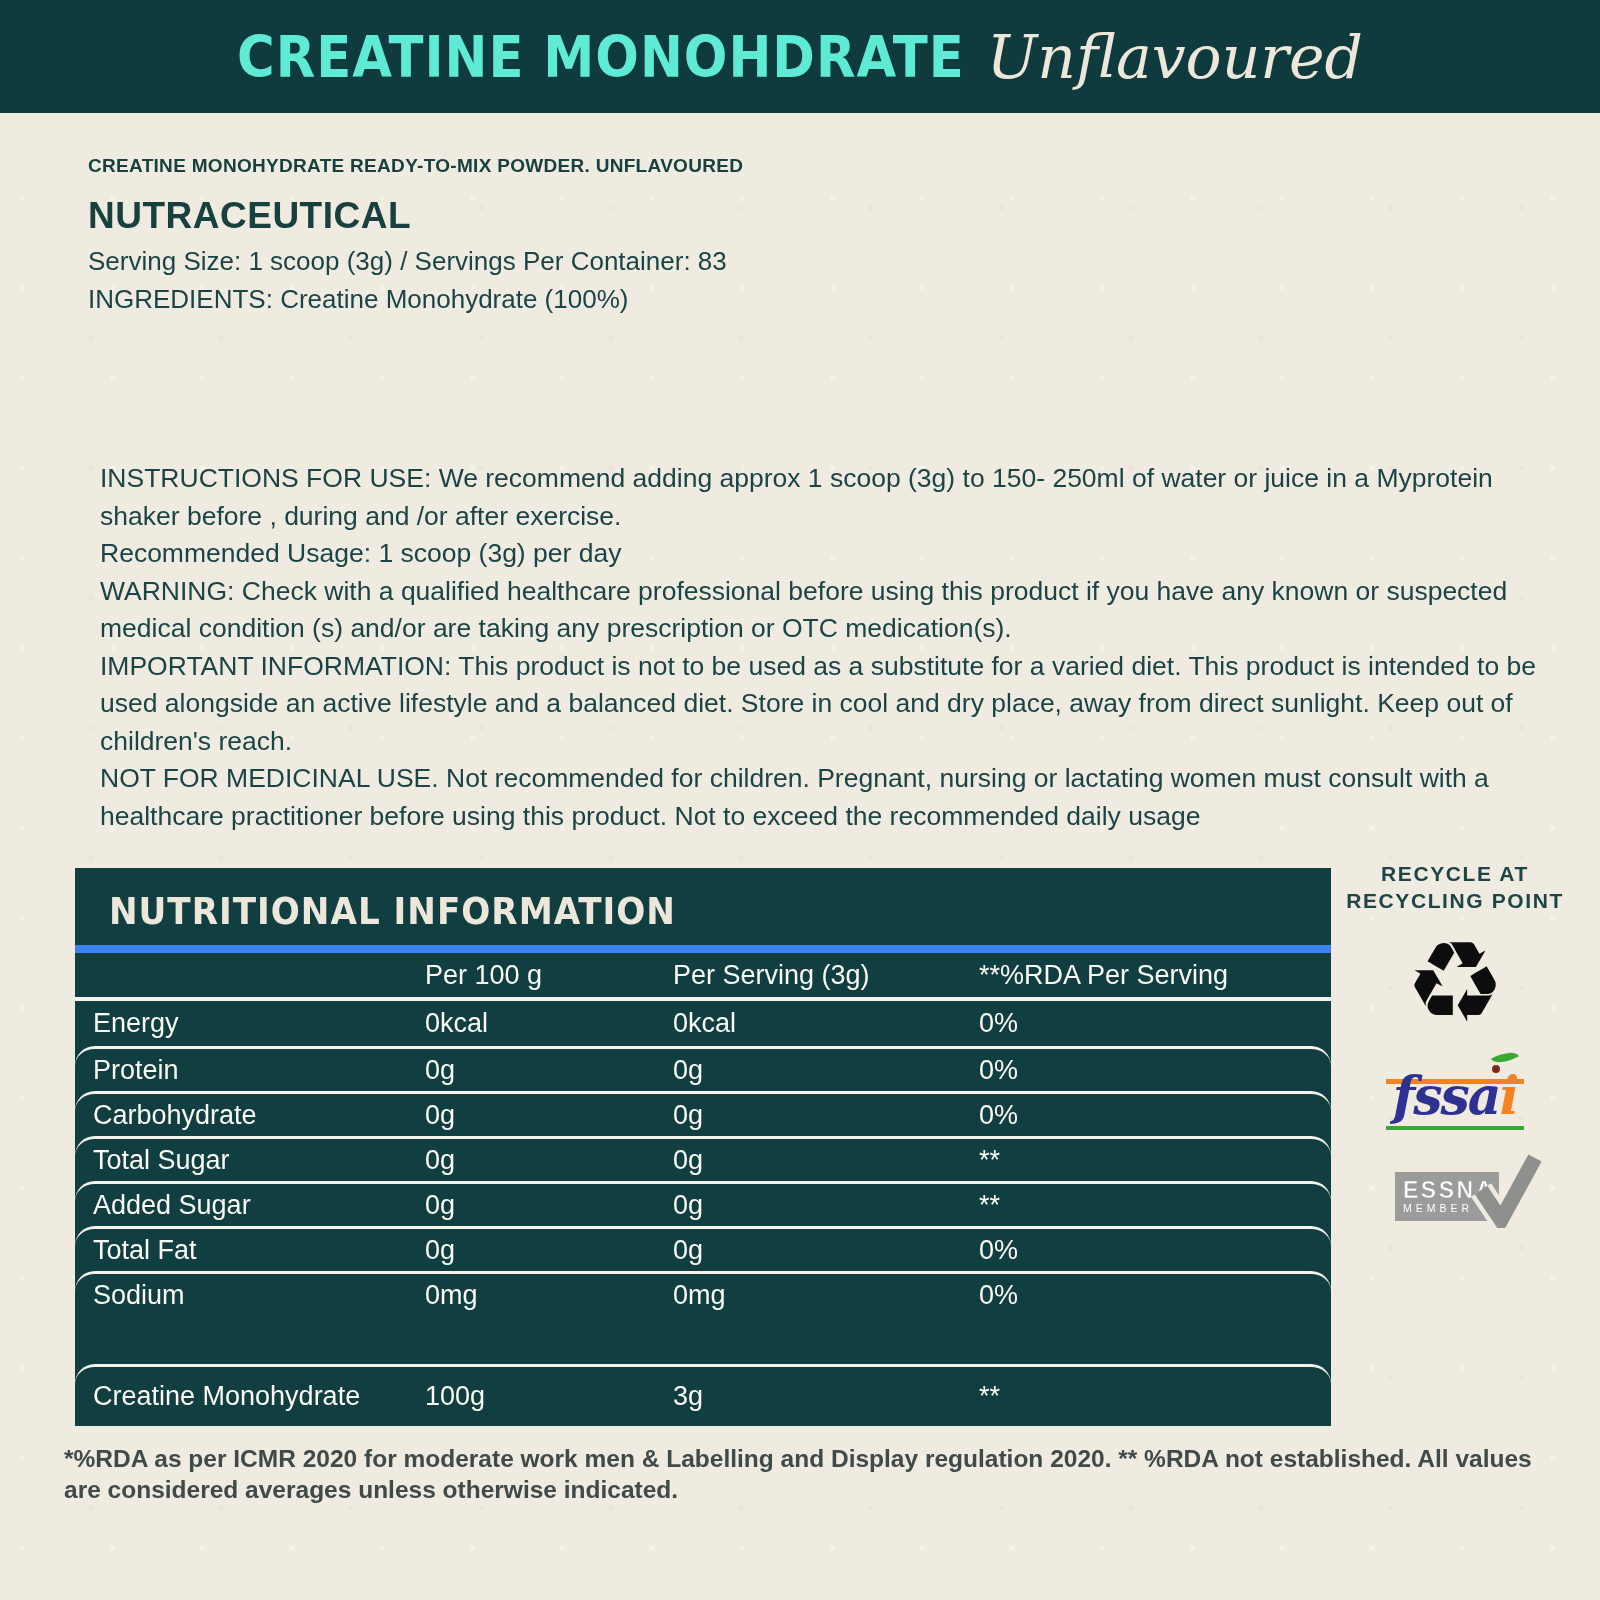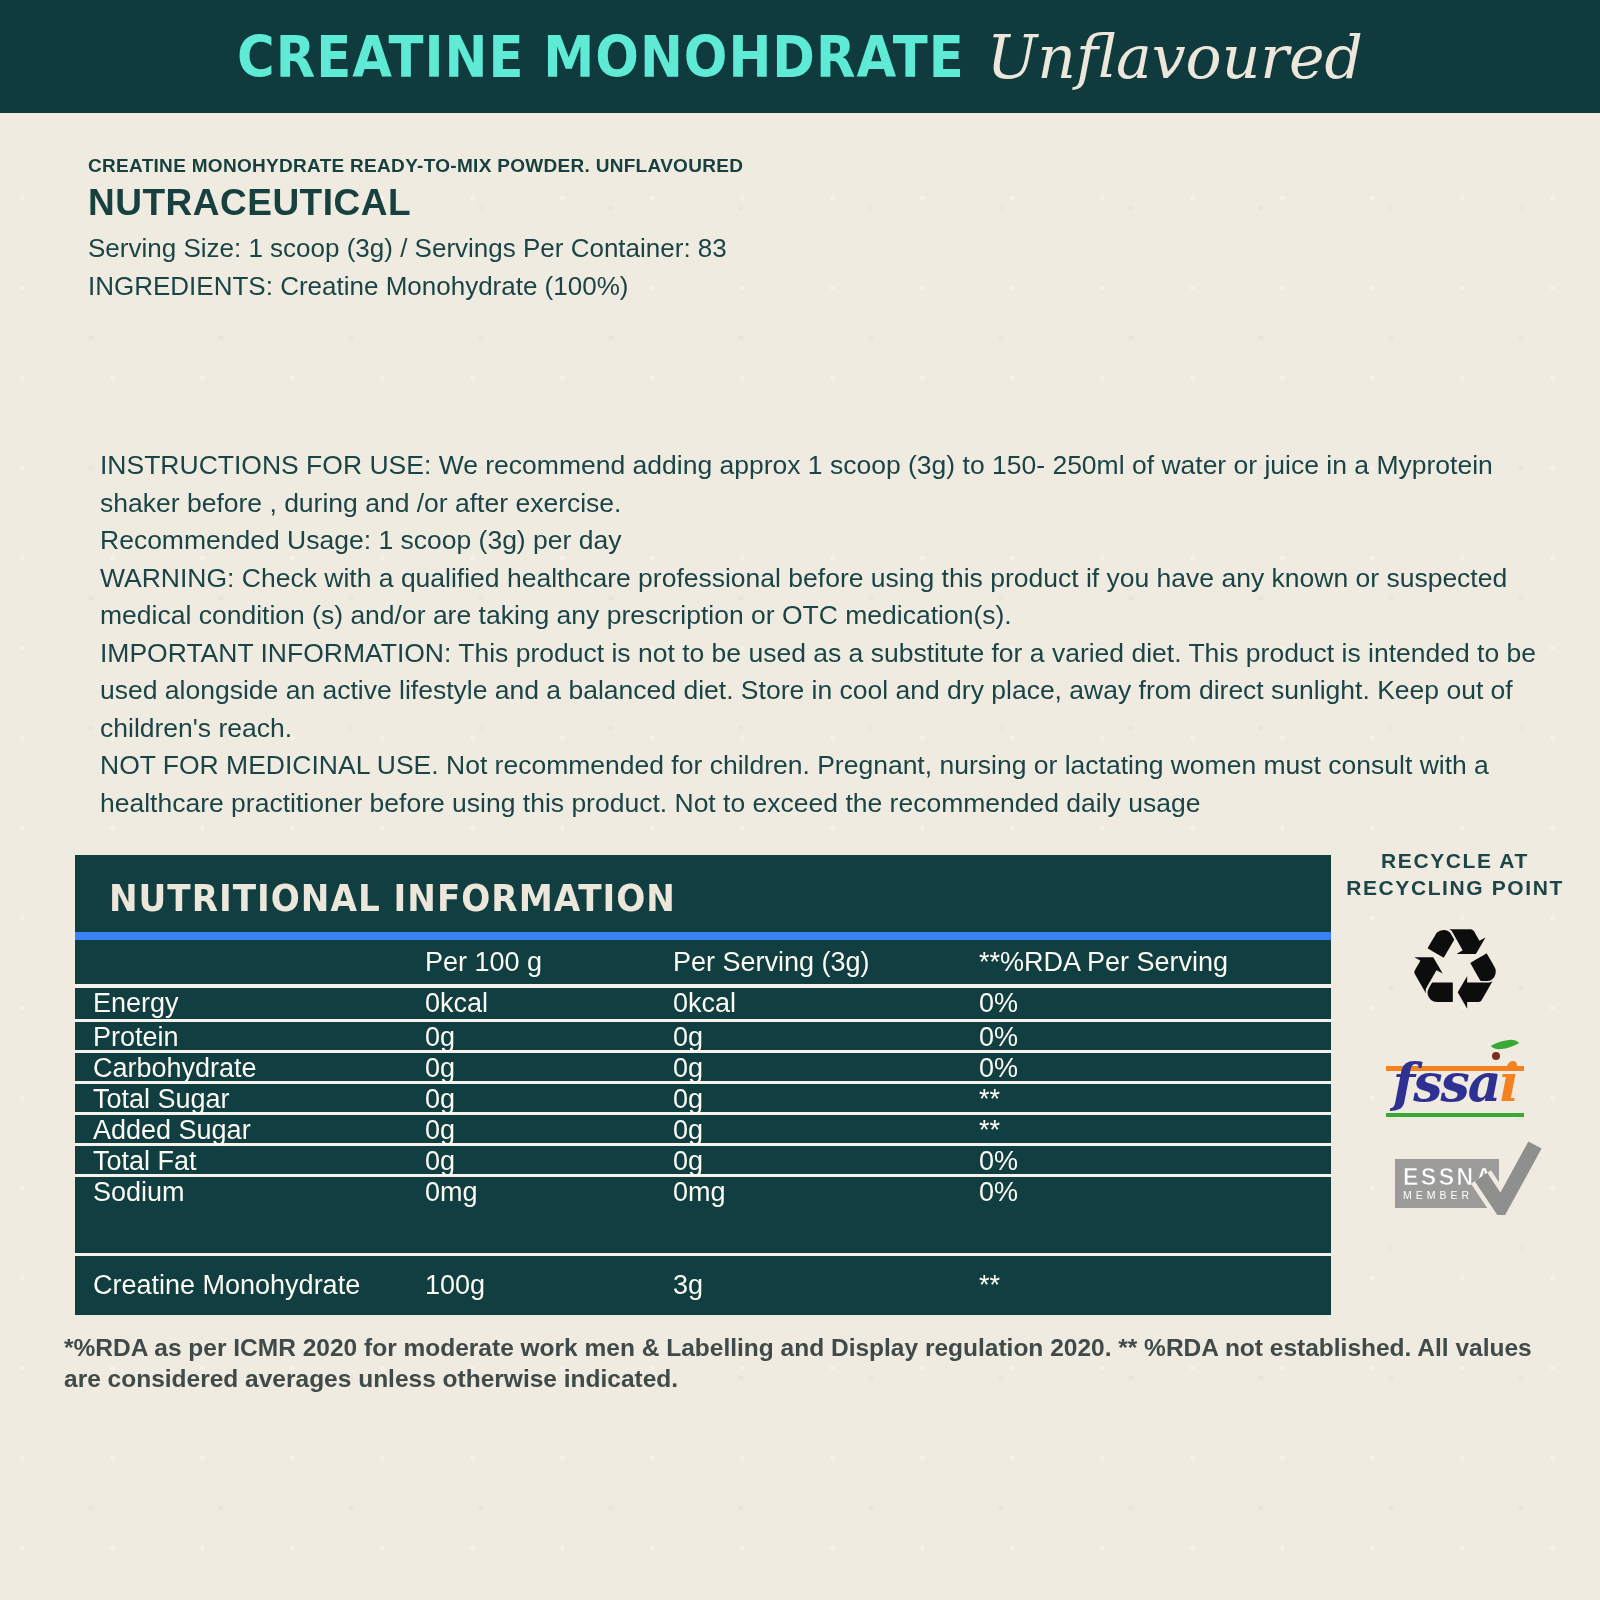--- a/index.html
+++ b/index.html
@@ -32,21 +32,21 @@
   }
   .banner .t-italic{
     font-family:"DejaVu Serif","Liberation Serif",serif;
     font-style:italic; font-weight:500;
     font-size:60px; color:#ece7da; letter-spacing:0;
   }
 
   
   .product-info{ margin:37px 60px 0 88px; font-stretch:condensed; }
   .p-heading{ font-size:19px; font-weight:700; letter-spacing:.3px; line-height:32px; color:#17403f;}
-  .p-category{ font-size:37px; font-weight:700; letter-spacing:.5px; line-height:42px; color:#17403f;}
+  .p-category{ font-size:37px; font-weight:700; letter-spacing:.5px; margin-top:13px; line-height:42px; color:#17403f;}
   .p-line{ font-size:26px; font-weight:500; line-height:32px; margin-top:8px; }
   .p-line.ingredients{ margin-top:6px; }
   .p-line.allergens{ margin-top:15px; }
 
   
   .instructions{
     margin:145px 0 0 100px;
     width:1445px;
     font-size:26.5px; font-weight:500; line-height:37.5px;
     font-stretch:condensed;
@@ -68,22 +68,22 @@
     color:#ece7da;
     border-bottom:8px solid #3b82f6;
   }
   .ngrid{
     display:grid;
     grid-template-columns:332px 248px 306px 1fr;
     padding:0 18px;
     align-items:center;
   }
   .ntable-head{ height:48px; font-size:27px; border-bottom:4px solid #f4f2ea; }
-  .trow{ height:31px; font-size:27px; font-weight:400; }
-  .trow + .trow{ border-top:3px solid #f4f2ea; }
+  .trow{ height:45px; font-size:27px; font-weight:400; }
+  .trow + .trow{ border-top:3px solid #f4f2ea;border-radius:20px; }
   .trow:last-child{ height:62px;margin-top:48px; }
 
   
   .badges{ width:248px; margin-top:-8px; text-align:center; }
   .recycle-label{
     font-size:21px; font-weight:700; letter-spacing:1.6px;
     line-height:27px; color:#1d4547;
   }
   .recycle-icon{
     margin-top:18px;

